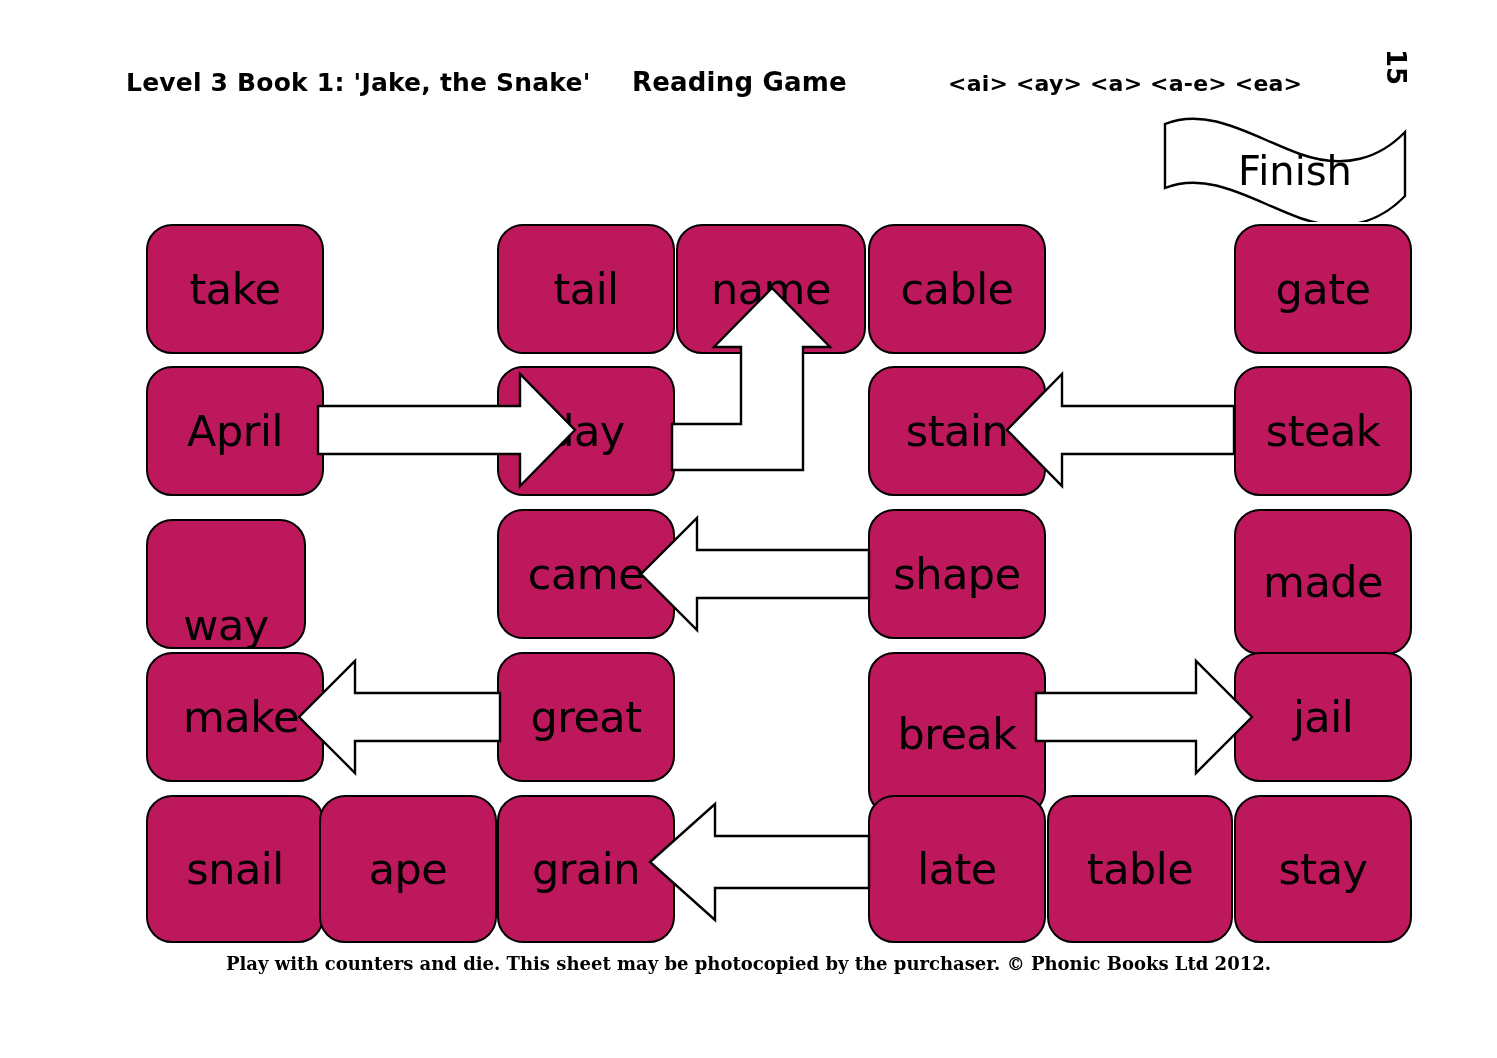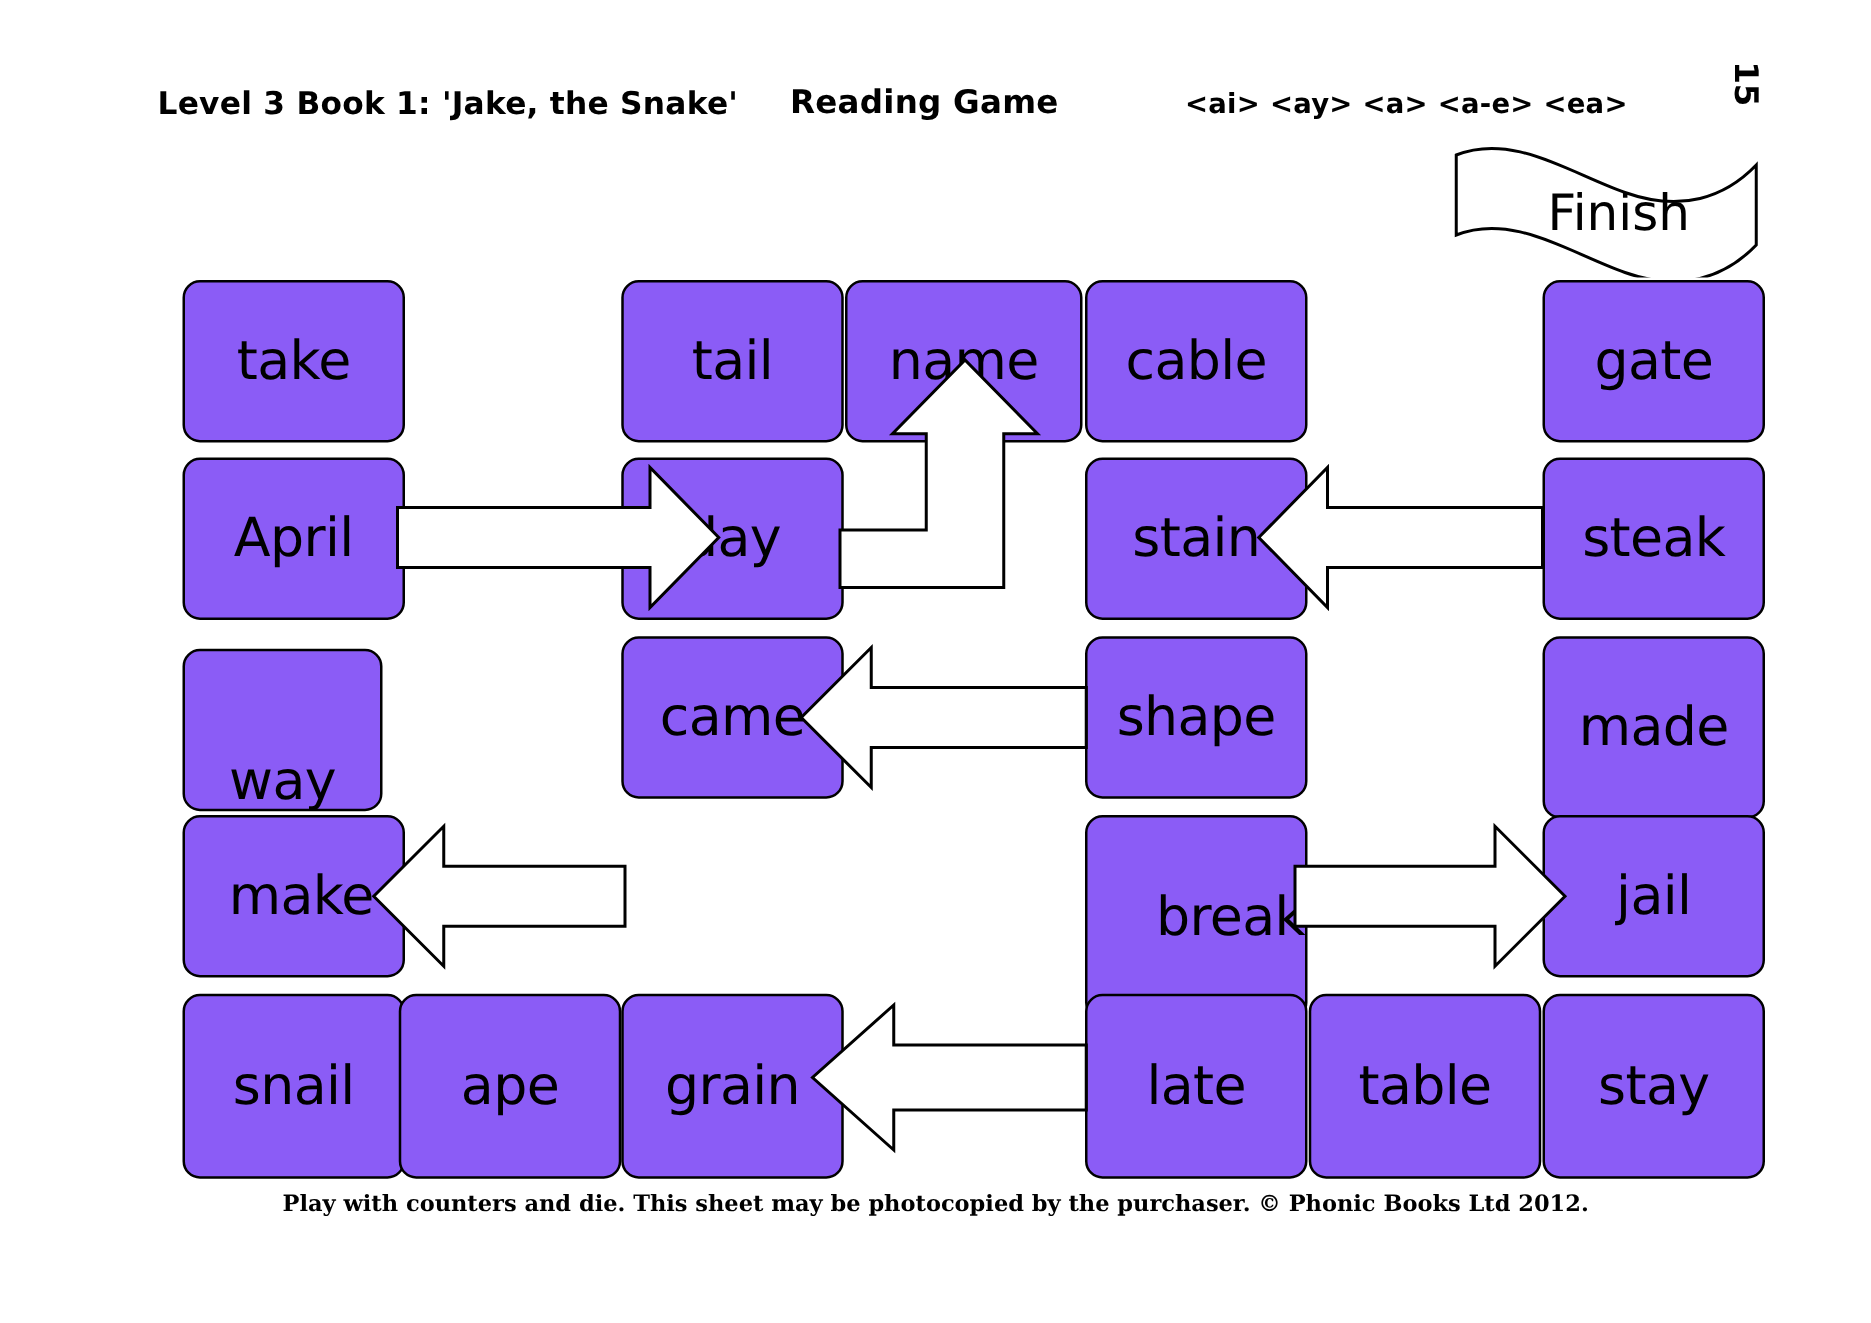--- a/index.html
+++ b/index.html
@@ -60,22 +60,22 @@
   #banner-start { left: 120px; top: 108px; width: 300px; height: 118px; }
   #banner-start .banner-label { top: 40px; left: -8px; }
   #banner-finish { left: 1160px; top: 112px; width: 250px; height: 110px; }
   #banner-finish .banner-label { top: 36px; left: 10px; }
 
   
   .tile {
     position: absolute;
     box-sizing: border-box;
     border: 2.2px solid #000;
-    border-radius: 14px;
-    background: #8b5cf6;
+    border-radius: 26px;
+    background: #be185d;
     display: flex;
     align-items: center;
     justify-content: center;
     z-index: 5;
   }
   .tile span {
     font-family: "DejaVu Sans", sans-serif;
     font-size: 43px;
     line-height: 1;
     color: #000;
@@ -172,38 +172,41 @@
 
   <div class="tile" style="left:497px; top:224px; width:178px; height:130px;">
     <span>tail</span>
   </div>
   <div class="tile" style="left:497px; top:366px; width:178px; height:130px;">
     <span>day</span>
   </div>
   <div class="tile" style="left:497px; top:509px; width:178px; height:130px;">
     <span>came</span>
   </div>
+  <div class="tile" style="left:497px; top:652px; width:178px; height:130px;">
+    <span>great</span>
+  </div>
   <div class="tile" style="left:497px; top:795px; width:178px; height:148px;">
     <span>grain</span>
   </div>
 
   <div class="tile" style="left:676px; top:224px; width:190px; height:130px;">
     <span>name</span>
   </div>
 
   <div class="tile" style="left:868px; top:224px; width:178px; height:130px;">
     <span>cable</span>
   </div>
   <div class="tile" style="left:868px; top:366px; width:178px; height:130px;">
     <span>stain</span>
   </div>
   <div class="tile" style="left:868px; top:509px; width:178px; height:130px;">
     <span>shape</span>
   </div>
-  <div class="tile" style="left:868px; top:652px; width:178px; height:164px;justify-content:flex-end;">
+  <div class="tile" style="left:868px; top:652px; width:178px; height:164px;">
     <span>break</span>
   </div>
   <div class="tile" style="left:868px; top:795px; width:178px; height:148px;">
     <span>late</span>
   </div>
 
   <div class="tile" style="left:1047px; top:795px; width:186px; height:148px;">
     <span>table</span>
   </div>
 

